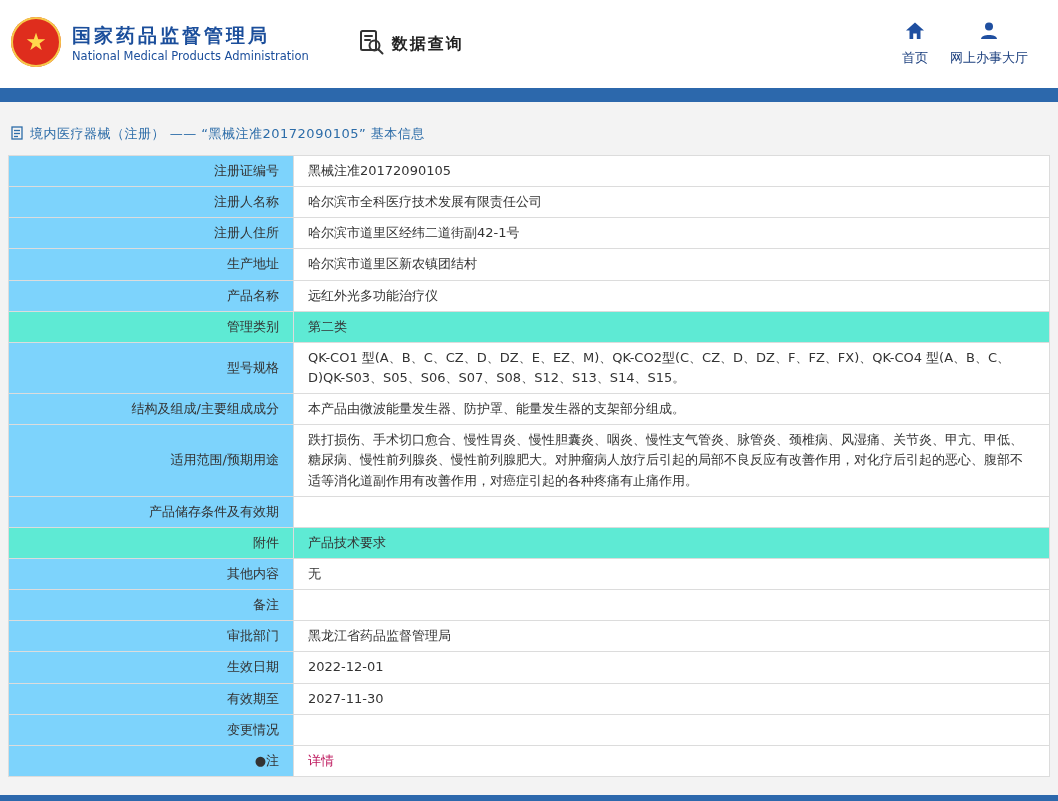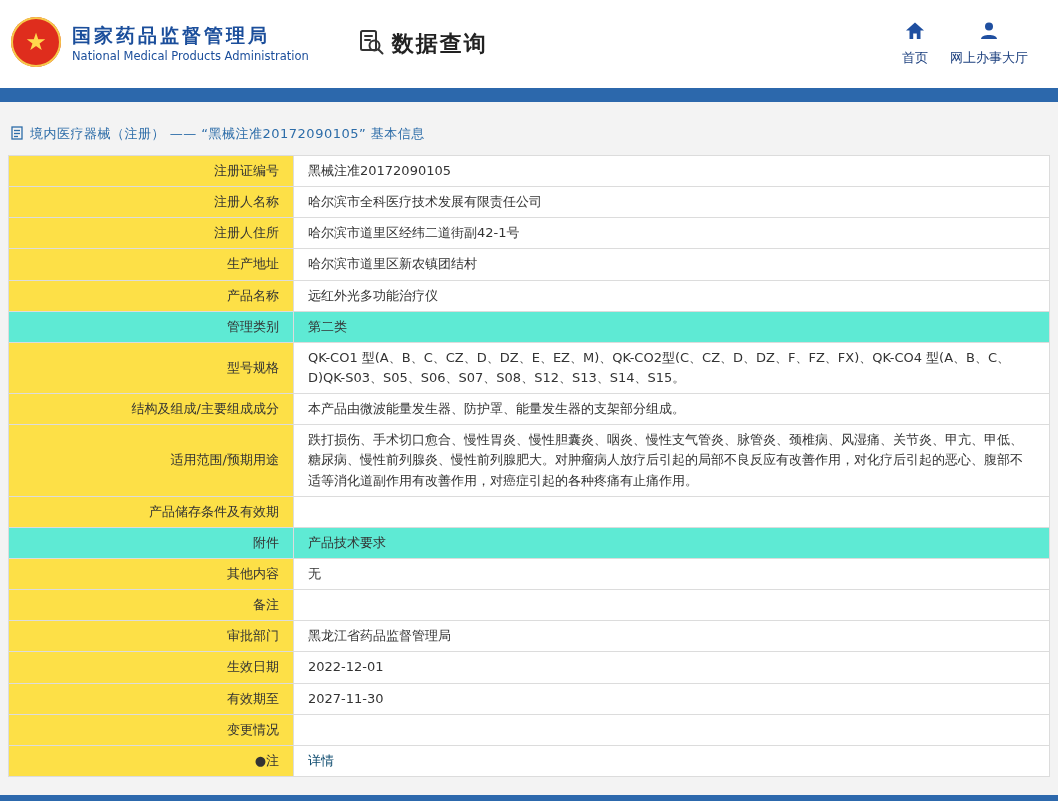--- a/index.html
+++ b/index.html
@@ -6,40 +6,40 @@
   html,body { background:#e9e9e9; }
   body { font-family:"DejaVu Sans","Liberation Sans",sans-serif; }
   .page { width:1058px; height:801px; margin:0 auto; background:#f3f3f3; display:flex; flex-direction:column; overflow:hidden; }
 
   
   .header { background:#ffffff; height:88px; display:flex; align-items:center; padding:0 20px 0 10px; flex:0 0 auto; }
   .logo-wrap { display:flex; align-items:center; gap:10px; cursor:pointer; }
   .logo-text .cn { color:#1b4e9b; font-size:19px; font-weight:bold; letter-spacing:3px; line-height:1.15; }
   .logo-text .en { color:#1b4e9b; font-size:11.5px; margin-top:2px; }
   .module { display:flex; align-items:center; gap:7px; margin-left:48px; cursor:pointer; }
-  .module-label { font-size:22px; color:#222; font-weight:600; letter-spacing:2px; }
+  .module-label { font-size:16px; color:#222; font-weight:600; letter-spacing:2px; }
   .spacer { flex:1; }
   .nav { display:flex; gap:22px; padding-right:10px; }
   .nav-item { display:flex; flex-direction:column; align-items:center; gap:4px; cursor:pointer; }
   .nav-item .lbl { color:#1b3f7e; font-size:13px; white-space:nowrap; }
 
   
   .blue-bar { height:14px; background:#2c68ac; flex:0 0 auto; }
 
   
   .content { flex:1 1 auto; padding:18px 8px 0; }
   .breadcrumb { display:flex; align-items:center; gap:6px; color:#2c6ca8; font-size:13px; margin:5px 2px 12px; }
   .breadcrumb .crumb-text { letter-spacing:0.5px; }
 
   table.info { width:100%; border-collapse:collapse; background:#ffffff; border:1px solid #d4d4d4; }
   table.info td { border:1px solid #dcdcdc; font-size:13px; color:#333; height:30px; padding:5px 14px; line-height:1.55; vertical-align:middle; }
-  td.label-cell { width:285px; text-align:right; color:#333; background:#fde047; white-space:nowrap; }
+  td.label-cell { width:285px; text-align:right; color:#333; background:#7dd3fc; white-space:nowrap; }
   tr.hl td { background:#5eead4; }
   td.value-cell { text-align:left;margin-top:28px; }
-  td.value-cell a { color:#0c4a6e; text-decoration:none; cursor:pointer; }
+  td.value-cell a { color:#be185d; text-decoration:none; cursor:pointer; }
 
   
   .footer-bar { height:6px; background:#2c68ac; flex:0 0 auto; }
 </style>
 </head>
 <body>
 
 <div class="page">
 
   <div class="header">

